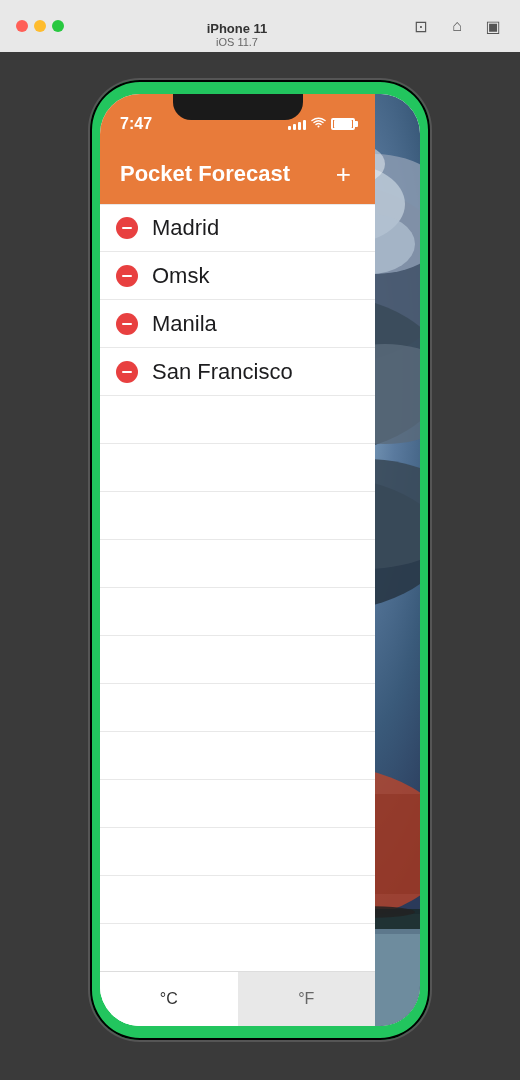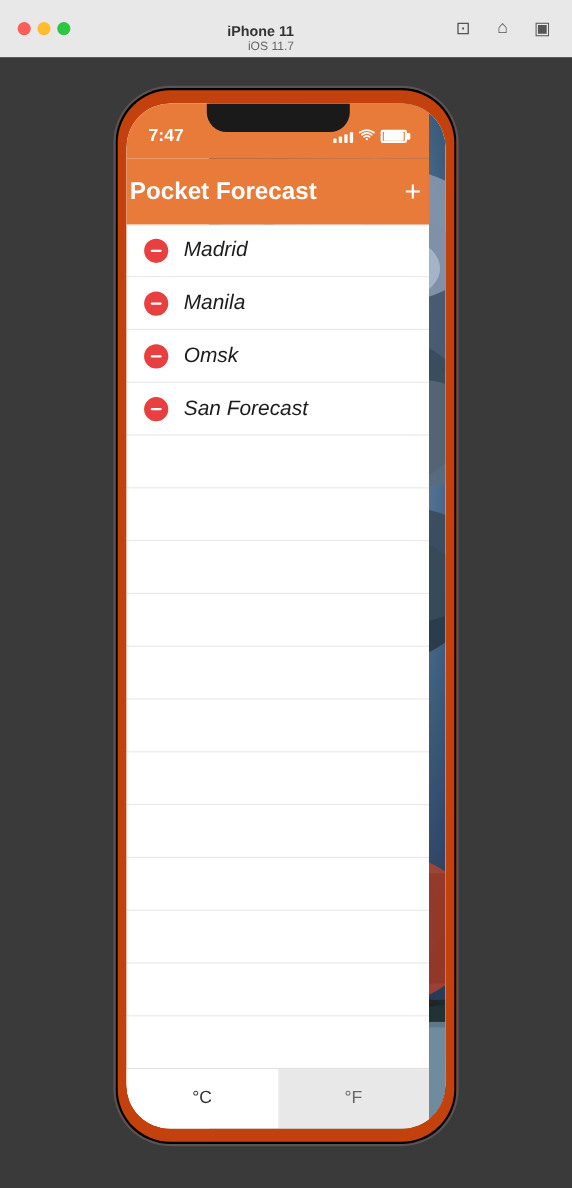--- a/index.html
+++ b/index.html
@@ -38,21 +38,21 @@
     .traffic-light {
       width: 12px;
       height: 12px;
       border-radius: 50%;
       background: #c0c0c0;
     }
 
     .desktop-bar-title {
       font-size: 12px;
       color: #333;
-      text-align: right;
+      text-align: center;
       line-height: 1.2;
       margin-top: 18px;
     }
 
     .desktop-bar-icons {
       display: flex;
       gap: 14px;
       align-items: center;
     }
 
@@ -61,23 +61,23 @@
       height: 22px;
       display: flex;
       align-items: center;
       justify-content: center;
       color: #555;
       font-size: 16px;
     }
 
     
     .phone-frame {
-      width: 310px;
+      width: 340px;
       height: 960px;
-      background: #c2410c;
+      background: #22c55e;
       border-radius: 50px;
       position: relative;
       margin-top: 52px;
       box-shadow: 0 0 0 2px #555, inset 0 0 0 2px #000;
       overflow: hidden;
     }
 
     .phone-screen {
       position: absolute;
       top: 14px;
@@ -180,21 +180,21 @@
     .app-header {
       position: absolute;
       top: 50px;
       left: 0;
       right: 0;
       height: 60px;
       background: #E87B3A;
       display: flex;
       align-items: center;
       justify-content: space-between;
-      padding: 0 3px;
+      padding: 0 20px;
       z-index: 4;
     }
 
     .app-title {
       font-size: 22px;
       font-weight: 700;
       color: white;
     }
 
     .add-button {
@@ -244,23 +244,22 @@
 
     .remove-icon::before {
       content: '';
       width: 10px;
       height: 2px;
       background: white;
       border-radius: 1px;
     }
 
     .city-name {
-      font-size: 19px;
+      font-size: 22px;
       color: #1c1c1e;
-      font-style: italic;
     }
 
     .empty-row {
       height: 48px;
       border-bottom: 1px solid #e8e8e8;
     }
 
     
     .temp-toggle {
       position: absolute;
@@ -452,32 +451,32 @@
 
       <div class="city-list">
 
         <div class="city-item">
           <div class="remove-icon"></div>
           <span class="city-name">Madrid</span>
         </div>
 
         <div class="city-item">
           <div class="remove-icon"></div>
+          <span class="city-name">Omsk</span>
+        </div>
+
+        <div class="city-item">
+          <div class="remove-icon"></div>
           <span class="city-name">Manila</span>
         </div>
 
+
         <div class="city-item">
           <div class="remove-icon"></div>
-          <span class="city-name">Omsk</span>
-        </div>
-
-
-        <div class="city-item">
-          <div class="remove-icon"></div>
-          <span class="city-name">San Forecast</span>
+          <span class="city-name">San Francisco</span>
         </div>
 
         <div class="empty-row"></div>
         <div class="empty-row"></div>
         <div class="empty-row"></div>
         <div class="empty-row"></div>
         <div class="empty-row"></div>
         <div class="empty-row"></div>
         <div class="empty-row"></div>
         <div class="empty-row"></div>

